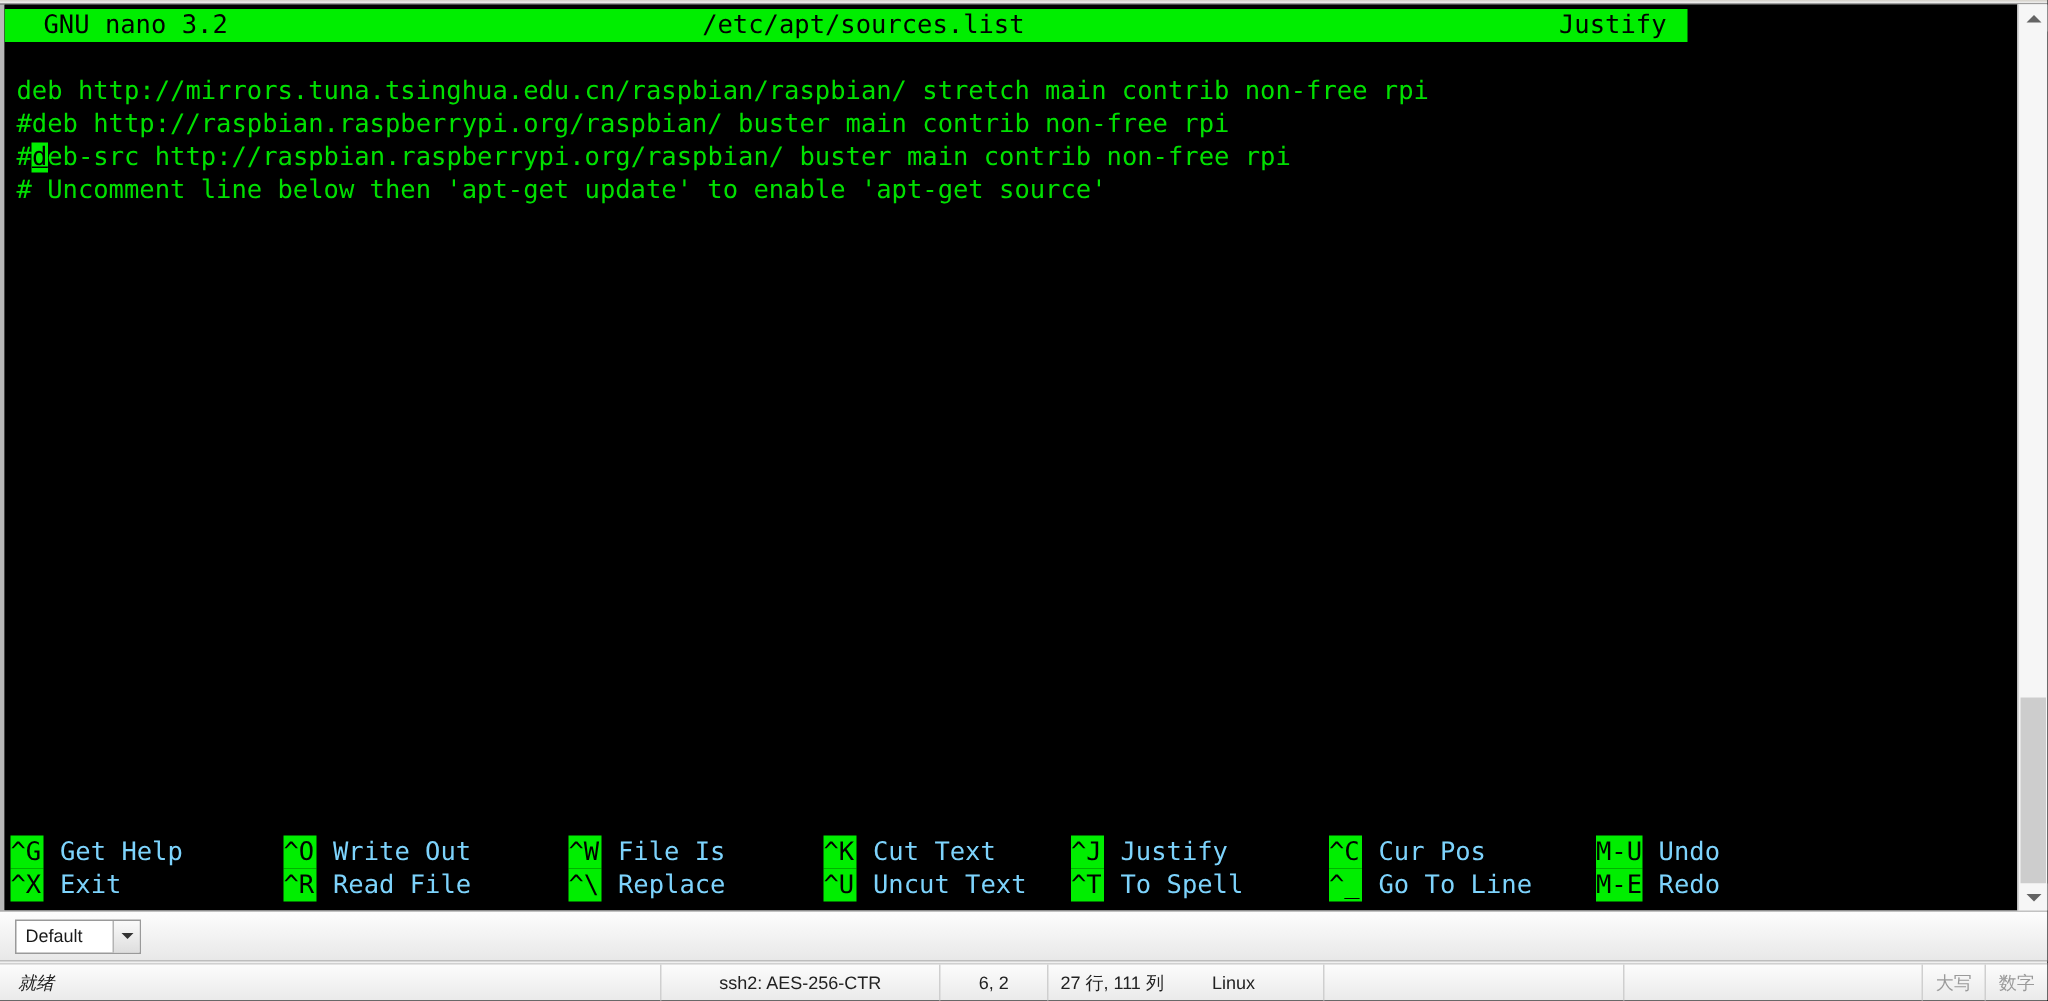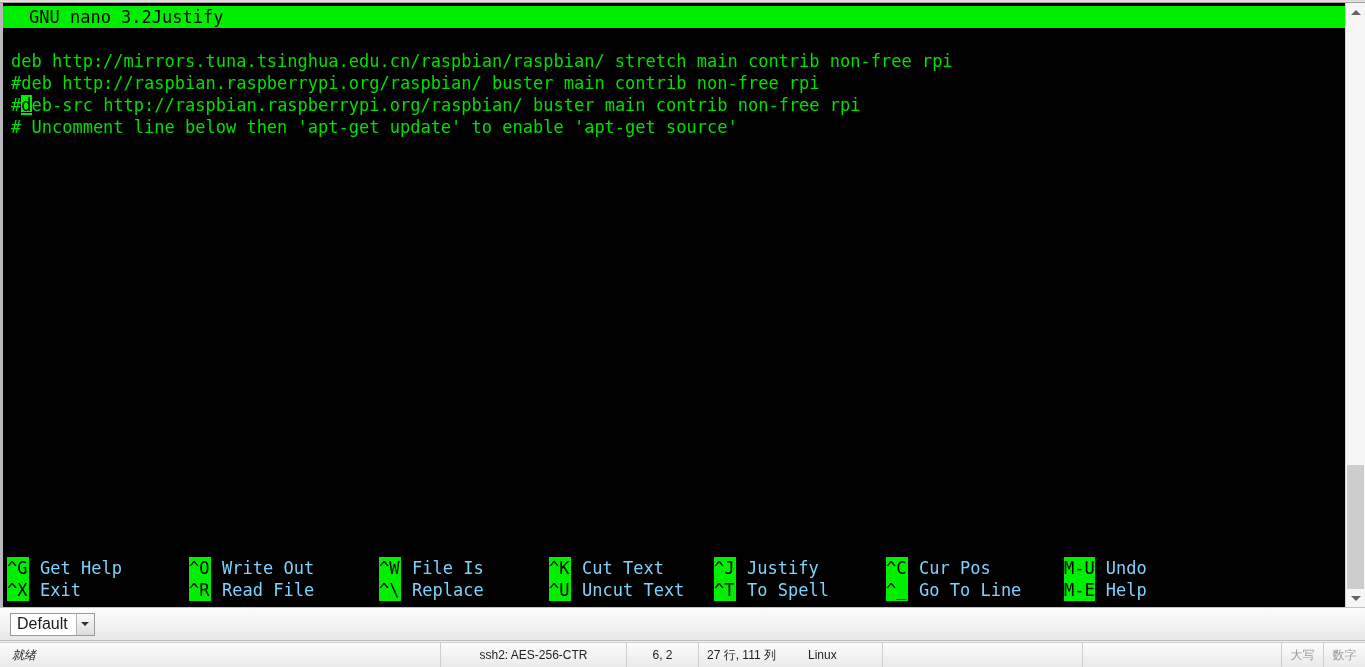--- a/index.html
+++ b/index.html
@@ -51,21 +51,21 @@
     font-family: "DejaVu Sans Mono", "Liberation Mono", monospace;
     font-size: 17px;
     line-height: 22px;
     letter-spacing: 0px;
   }
 
   
   .nano-title {
     position: absolute;
     left: 0; top: 3px;
-    width: 1342px;
+    width: 1122px;
     height: 22px;
     background: #00ee00;
     color: #000000;
     white-space: pre;
     overflow: hidden;
     display: flex;
     align-items: center;
     box-sizing: border-box;
   }
   .nano-title .t-left {
@@ -192,21 +192,21 @@
     align-items: center;
     padding-left: 10px;
   }
   .combo {
     display: flex;
     align-items: stretch;
     height: 21px;
     background: #ffffff;
     border: 1px solid #9a9a9a;
     font-family: "Liberation Sans", sans-serif;
-    font-size: 16px;
+    font-size: 12px;
     color: #1a1a1a;
   }
   .combo .cval {
     padding: 0 8px 0 6px;
     display: flex;
     align-items: center;
     min-width: 50px;
   }
   .combo .cbtn {
     width: 17px;
@@ -266,20 +266,21 @@
 
 <div class="app">
 
   <div class="top-chrome"></div>
 
   <div class="term-wrap">
     <div class="term">
 
       <div class="nano-title">
         <span class="t-left">GNU nano 3.2</span>
+        <span class="t-center">/etc/apt/sources.list</span>
         <span class="t-right">Justify</span>
       </div>
 
       <div class="buffer">
         <div class="line">deb http://mirrors.tuna.tsinghua.edu.cn/raspbian/raspbian/ stretch main contrib non-free rpi</div>
         <div class="line">#deb http://raspbian.raspberrypi.org/raspbian/ buster main contrib non-free rpi</div>
         <div class="line" id="cursor-line">#<span class="cursor">d</span>eb-src http://raspbian.raspberrypi.org/raspbian/ buster main contrib non-free rpi</div>
         <div class="line"># Uncomment line below then 'apt-get update' to enable 'apt-get source'</div>
       </div>
 
@@ -290,21 +291,21 @@
           <div class="hcell"><span class="hkey">^K</span><span class="hlabel">Cut Text</span></div>
           <div class="hcell"><span class="hkey">^J</span><span class="hlabel">Justify</span></div>
           <div class="hcell"><span class="hkey">^C</span><span class="hlabel">Cur Pos</span></div>
           <div class="hcell"><span class="hkey">M-U</span><span class="hlabel">Undo</span></div>
           <div class="hcell"><span class="hkey">^X</span><span class="hlabel">Exit</span></div>
           <div class="hcell"><span class="hkey">^R</span><span class="hlabel">Read File</span></div>
           <div class="hcell"><span class="hkey">^\</span><span class="hlabel">Replace</span></div>
           <div class="hcell"><span class="hkey">^U</span><span class="hlabel">Uncut Text</span></div>
           <div class="hcell"><span class="hkey">^T</span><span class="hlabel">To Spell</span></div>
           <div class="hcell"><span class="hkey">^_</span><span class="hlabel">Go To Line</span></div>
-          <div class="hcell"><span class="hkey">M-E</span><span class="hlabel">Help</span></div>
+          <div class="hcell"><span class="hkey">M-E</span><span class="hlabel">Redo</span></div>
         </div>
 
     </div>
   </div>
 
   <div class="vscroll">
     <div class="vs-btn vs-up">
       <span class="arrow-up"></span>
     </div>
     <div class="vs-thumb"></div>

